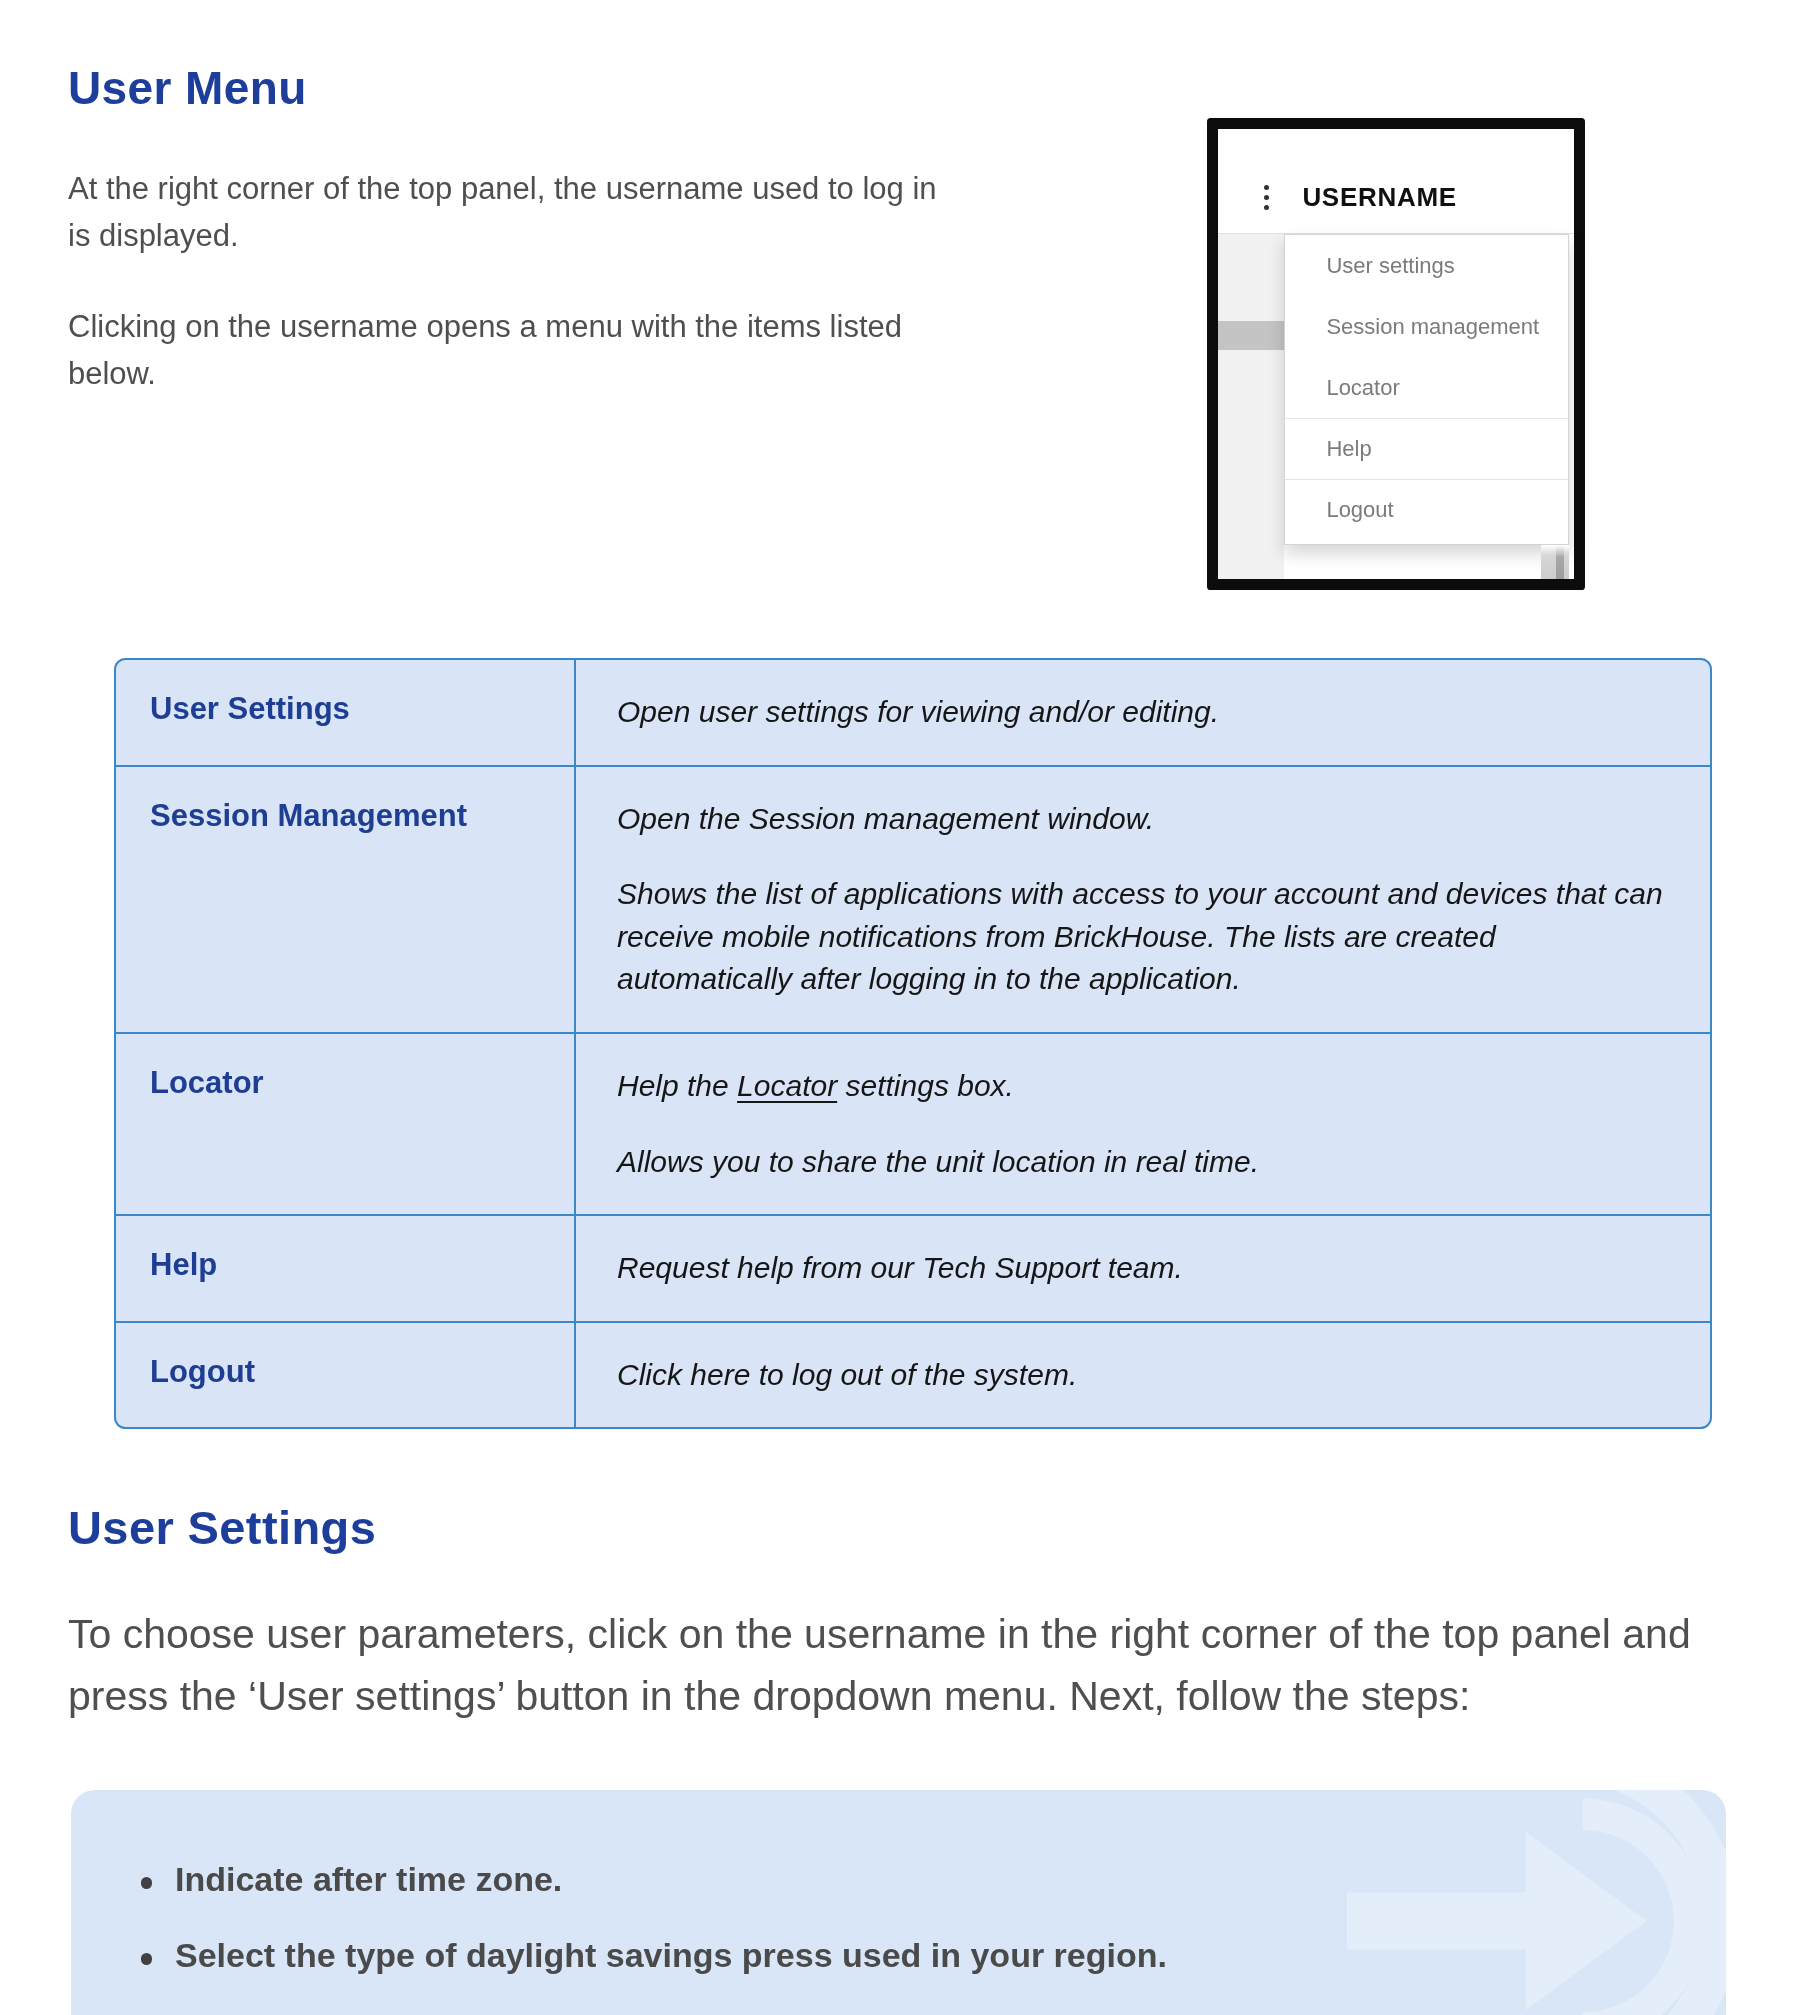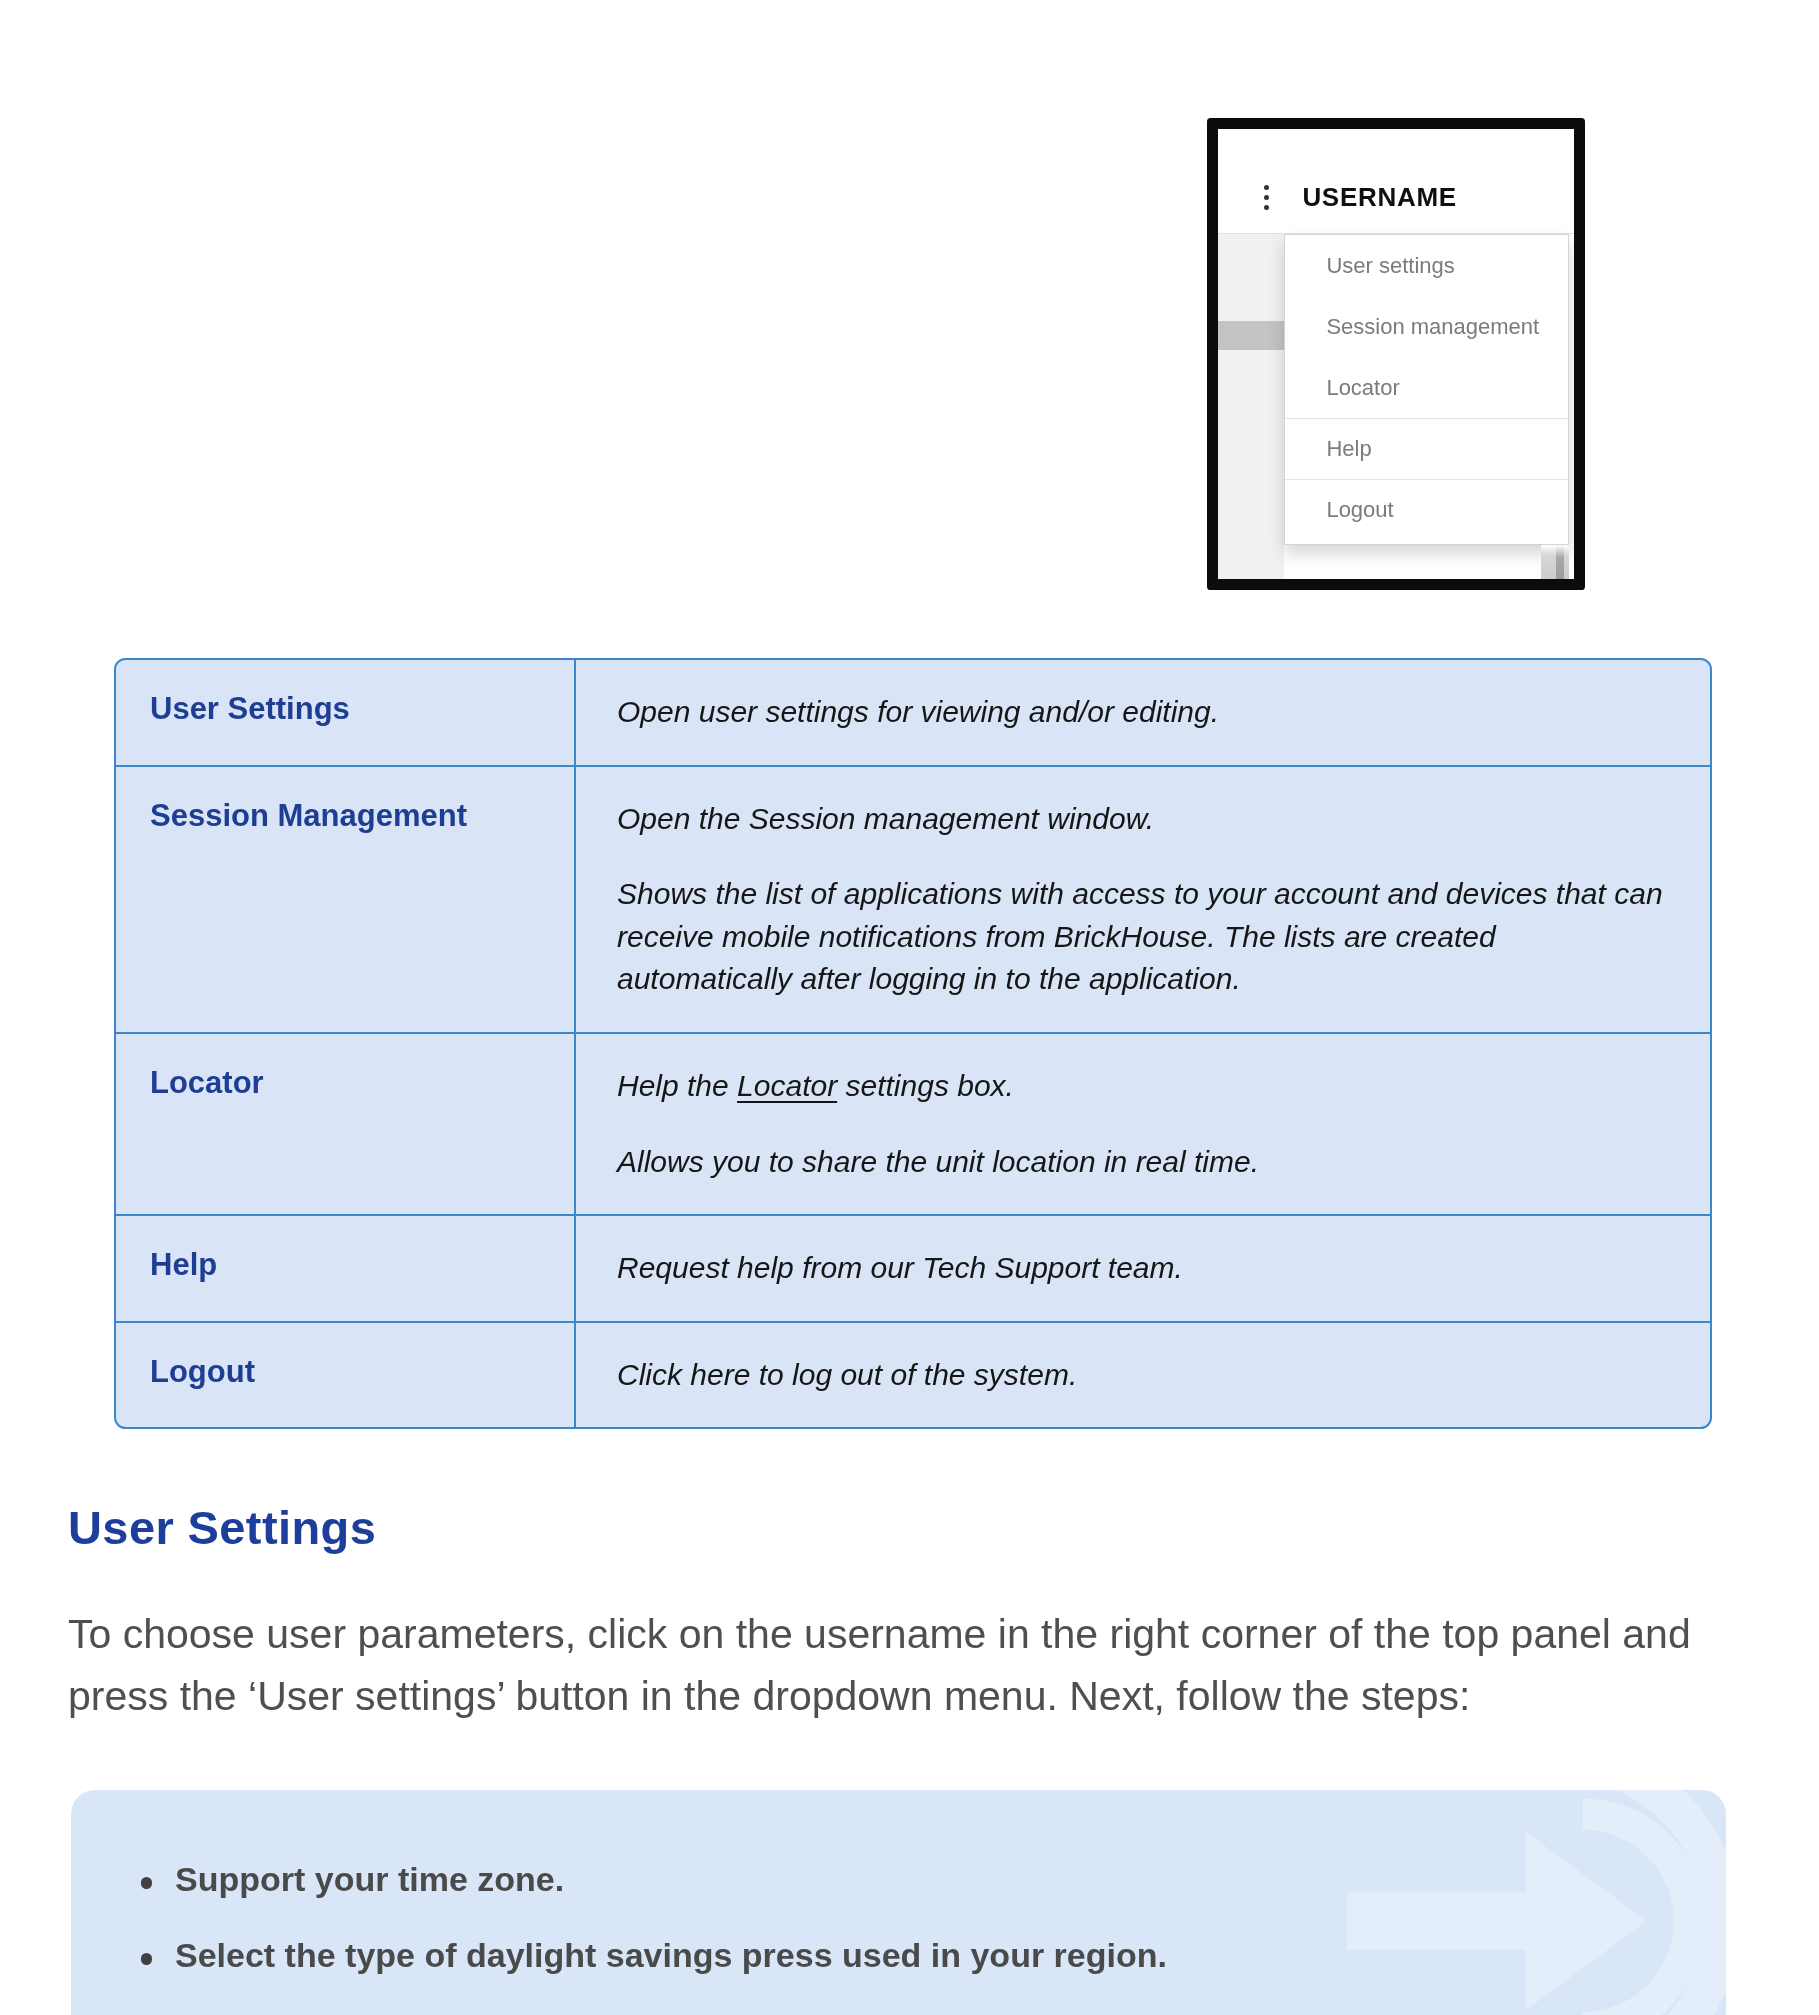--- a/index.html
+++ b/index.html
@@ -71,20 +71,25 @@
   .callout li:last-child{margin-bottom:0;}
   .callout li:before{content:"";position:absolute;left:5.7px;top:17px;width:11.4px;height:11.4px;border-radius:50%;background:#414141;}
   .watermark{position:absolute;right:-21.4px;top:50%;transform:translateY(-50%);z-index:0;pointer-events:none;}
 </style>
 </head>
 <body>
 
 <main>
 
   <section class="sec1">
+    <div class="sec1-text">
+      <h1 class="doc-h">User Menu</h1>
+      <p class="body-p">At the right corner of the top panel, the username used to log in is displayed.</p>
+      <p class="body-p">Clicking on the username opens a menu with the items listed below.</p>
+    </div>
 
     <figure class="inset">
       <div class="inset-inner">
         <div class="inset-header">
           <span class="kebab">
               <i></i>
               <i></i>
               <i></i>
             </span>
           <span class="uname">USERNAME</span>
@@ -151,19 +156,19 @@
   <div class="callout">
     <svg class="watermark" width="400" height="335" viewBox="0 0 560 470" fill="none">
 
       <rect x="-40" y="195" width="330" height="80" fill="var(--watermark-tint)"></rect>
       <path d="M250 110 L250 360 L420 235 Z" fill="var(--watermark-tint)"></path>
 
       <path d="M300 10 A 225 225 0 0 1 300 460" stroke="var(--watermark-tint)" stroke-width="52" fill="none"></path>
       <path d="M330 85 A 150 150 0 0 1 330 385" stroke="var(--watermark-tint)" stroke-width="44" fill="none"></path>
     </svg>
     <ul id="callout-list">
-        <li>Support your time zone.</li>
+        <li>Indicate after time zone.</li>
         <li>Select the type of daylight savings press used in your region.</li>
       </ul>
   </div>
 
 </main>
 
 
 </body></html>

